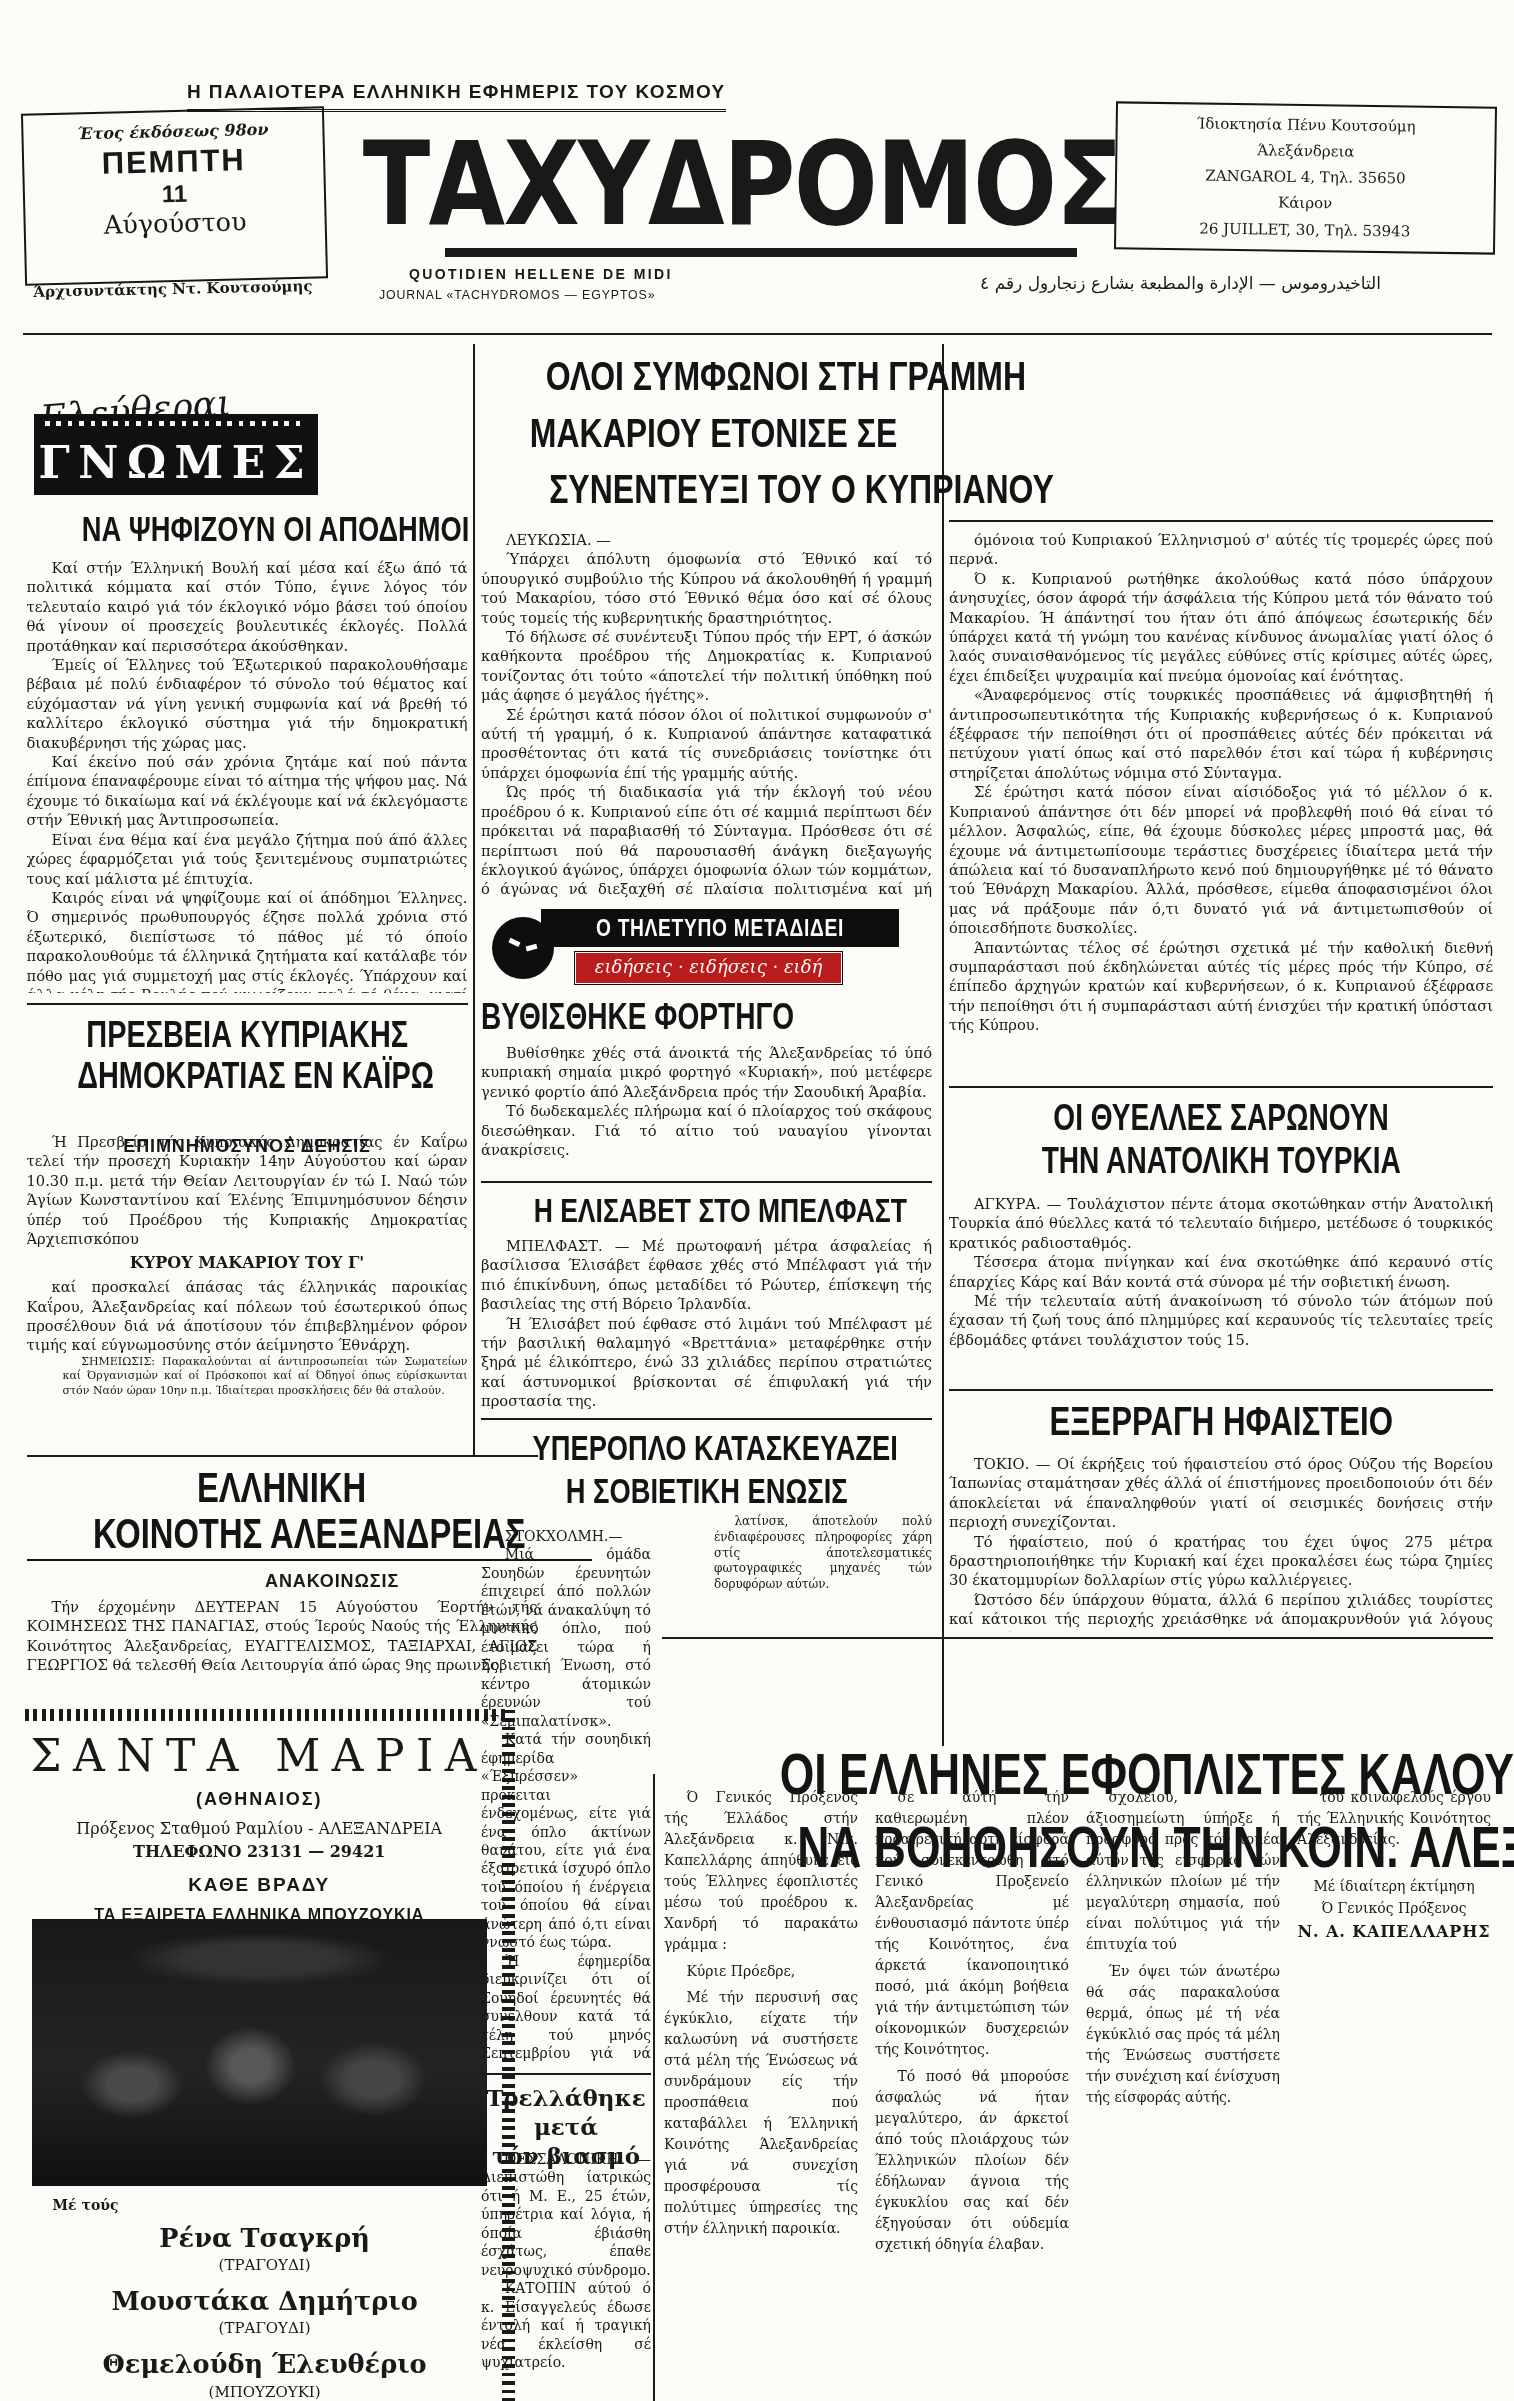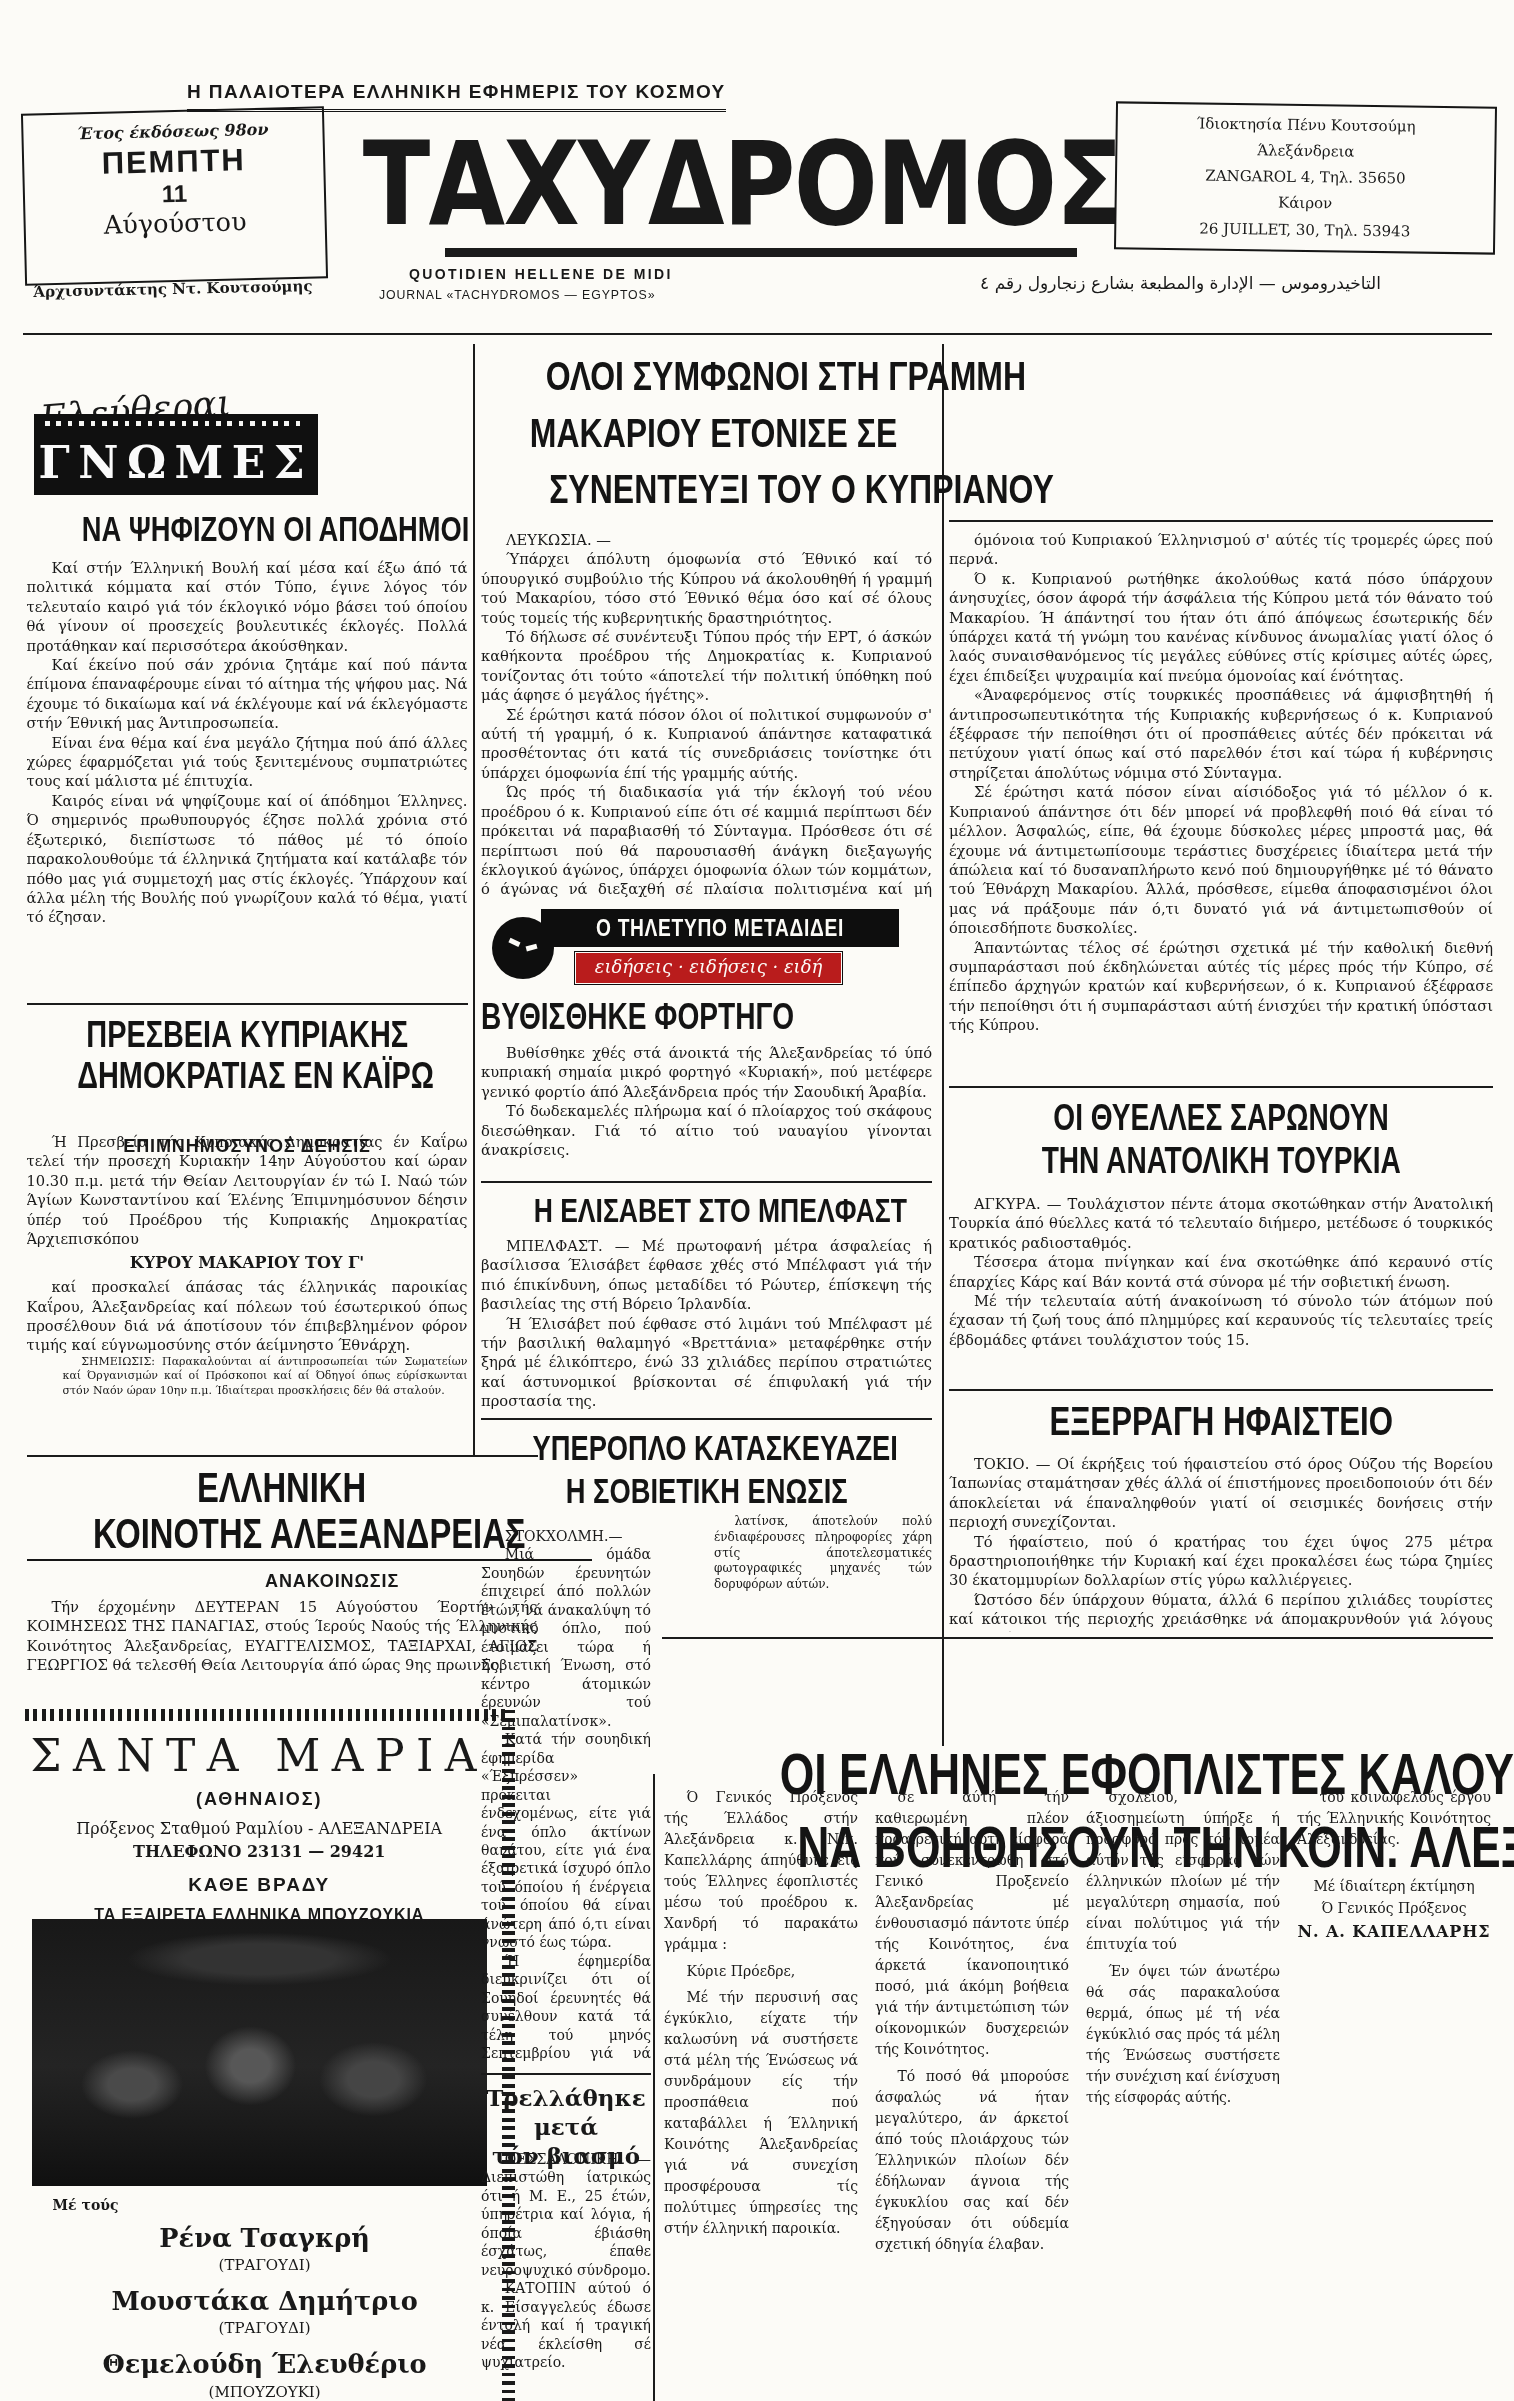--- a/index.html
+++ b/index.html
@@ -78,20 +78,21 @@
     </div>
   </div>
 
   <div class="abs hl ctr" style="left:26.5px;top:509px;width:441px;font-size:35px;">
     <span class="cond">ΝΑ ΨΗΦΙΖΟΥΝ ΟΙ ΑΠΟΔΗΜΟΙ</span>
   </div>
 
   <div class="abs bod" style="left:26.5px;top:558px;width:441px;height:435px;overflow:hidden;">
     <div>
         <p>Καί στήν Έλληνική Βουλή καί μέσα καί έξω άπό τά πολιτικά κόμματα καί στόν Τύπο, έγινε λόγος τόν τελευταίο καιρό γιά τόν έκλογικό νόμο βάσει τού όποίου θά γίνουν οί προσεχείς βουλευτικές έκλογές. Πολλά προτάθηκαν καί περισσότερα άκούσθηκαν.</p>
+        <p>Έμείς οί Έλληνες τού Έξωτερικού παρακολουθήσαμε βέβαια μέ πολύ ένδιαφέρον τό σύνολο τού θέματος καί εύχόμασταν νά γίνη γενική συμφωνία καί νά βρεθή τό καλλίτερο έκλογικό σύστημα γιά τήν δημοκρατική διακυβέρνησι τής χώρας μας.</p>
         <p>Καί έκείνο πού σάν χρόνια ζητάμε καί πού πάντα έπίμονα έπαναφέρουμε είναι τό αίτημα τής ψήφου μας. Νά έχουμε τό δικαίωμα καί νά έκλέγουμε καί νά έκλεγόμαστε στήν Έθνική μας Άντιπροσωπεία.</p>
         <p>Είναι ένα θέμα καί ένα μεγάλο ζήτημα πού άπό άλλες χώρες έφαρμόζεται γιά τούς ξενιτεμένους συμπατριώτες τους καί μάλιστα μέ έπιτυχία.</p>
         <p>Καιρός είναι νά ψηφίζουμε καί οί άπόδημοι Έλληνες. Ό σημερινός πρωθυπουργός έζησε πολλά χρόνια στό έξωτερικό, διεπίστωσε τό πάθος μέ τό όποίο παρακολουθούμε τά έλληνικά ζητήματα καί κατάλαβε τόν πόθο μας γιά συμμετοχή μας στίς έκλογές. Ύπάρχουν καί άλλα μέλη τής Βουλής πού γνωρίζουν καλά τό θέμα, γιατί τό έζησαν.</p>
       </div>
 
   </div>
 
   <div class="abs rule" style="left:26.5px;top:1003px;width:441px;height:1.9px;"></div>
   <div class="abs hl ctr" style="left:26.5px;top:1014px;width:441px;font-size:37px;line-height:1.12;">
     <div><span class="cond">ΠΡΕΣΒΕΙΑ ΚΥΠΡΙΑΚΗΣ</span></div>

